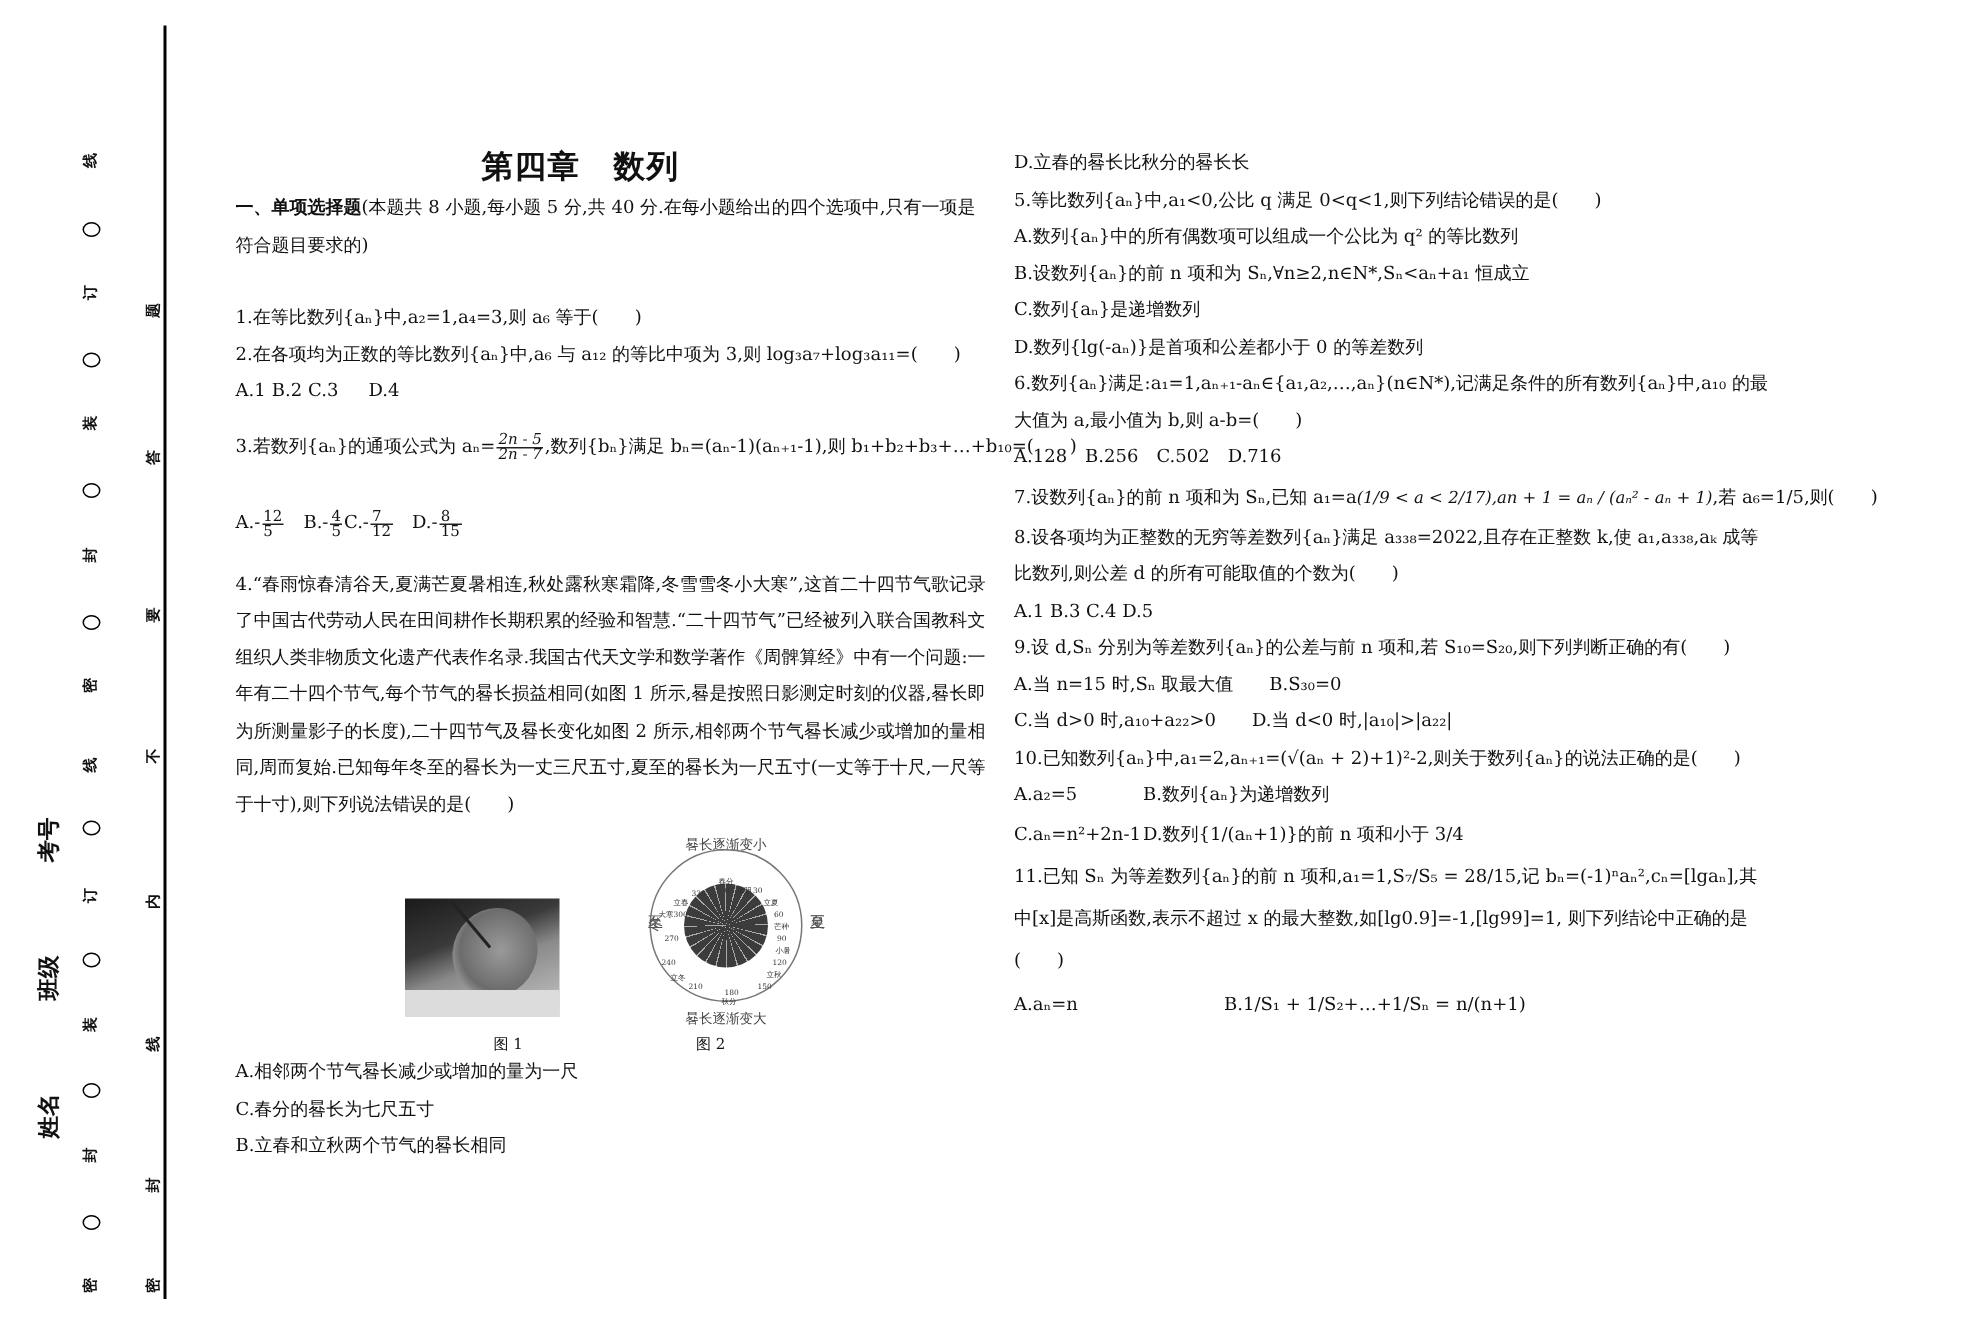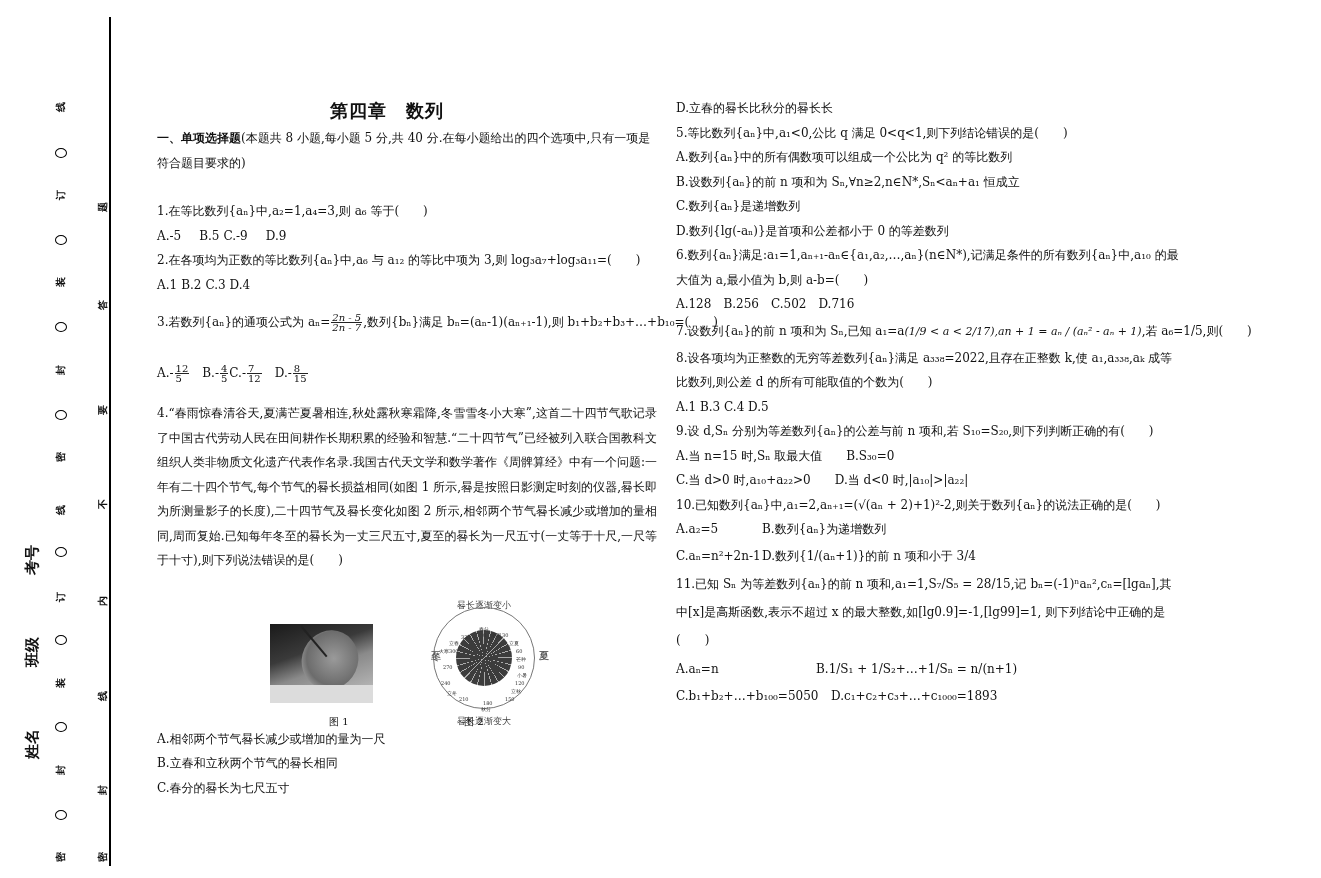--- a/index.html
+++ b/index.html
@@ -7,36 +7,36 @@
          font-family:"DejaVu Serif","Liberation Serif",serif; color:#111; }
   .margin-line { position:absolute; left:109px; top:17px; width:1.5px; height:849px; background:#000; }
   .vchar { position:absolute; font-size:10px; font-weight:bold; transform:rotate(-90deg);
            width:14px; height:14px; line-height:14px; text-align:center; font-family:"DejaVu Sans",sans-serif; }
   .vcircle { position:absolute; width:10px; height:8px; border:1.5px solid #000; border-radius:50%; }
   .vlabel { position:absolute; font-size:15px; font-weight:bold; transform:rotate(-90deg);
             width:40px; height:18px; line-height:18px; text-align:center; font-family:"DejaVu Sans",sans-serif; }
   .col { position:absolute; top:96px; width:500px; font-size:12px; line-height:24.5px; }
   .col-left { left:157px; }
   .col-right { left:676px; width:505px; }
-  .title { text-align:center; font-size:18px; font-weight:bold; line-height:30px; letter-spacing:1px; margin-left:-40px; }
+  .title { text-align:center; font-size:21px; font-weight:bold; line-height:30px; letter-spacing:1px; margin-left:-40px; }
   .subtitle { text-align:center; font-size:10px; line-height:16px; margin-left:-40px; margin-bottom:2px; }
   .line { white-space:nowrap; }
   .wrap { white-space:normal; }
   .sec-head { font-weight:bold; }
   .gap { height:24px; }
   .opts span { display:inline-block; margin-right:18px; }
   .figs { position:relative; height:150px; margin-top:4px; }
   .fig1 { position:absolute; left:113px; top:47px; width:103px; height:79px;
           background:linear-gradient(160deg,#1a1a1a 0%,#3a3a3a 35%,#8a8a8a 55%,#c8c8c8 100%); overflow:hidden; }
   .fig1 .dial { position:absolute; left:32px; top:6px; width:56px; height:60px; border-radius:50%;
                 background:radial-gradient(circle at 55% 45%,#9a9a9a,#6c6c6c 60%,#d0d0d0 100%);
                 transform:rotate(25deg); }
   .fig1 .base { position:absolute; left:0; bottom:0; width:103px; height:18px; background:#dcdcdc; }
   .fig1 .gnomon { position:absolute; left:30px; top:2px; width:2px; height:40px; background:#222; transform:rotate(-40deg); transform-origin:top; }
-  .fig2 { position:absolute; left:268px; top:16px; width:118px; height:128px;text-decoration:underline; }
+  .fig2 { position:absolute; left:268px; top:0px; width:118px; height:128px;text-decoration:underline; }
   .fig2 .ring { position:absolute; left:8px; top:14px; width:100px; height:100px; border:1.2px solid #777; border-radius:50%; }
   .fig2 .disk { position:absolute; left:31px; top:37px; width:56px; height:56px; border-radius:50%;
                 background:repeating-conic-gradient(#3c3c3c 0deg 13deg,#aaaaaa 13deg 15deg); }
   .fig2 .cap { position:absolute; left:0; width:118px; text-align:center; font-size:9px; color:#444; }
   .fig2 .side { position:absolute; font-size:10px; color:#555; writing-mode:vertical-rl; }
   .fig2 .tick { position:absolute; font-size:5px; color:#333; }
   .figcap { position:absolute; top:133px; font-size:10px; }
   .frac { display:inline-block; vertical-align:middle; text-align:left; font-size:10px; line-height:9px; margin:16px 1px; }
   .frac .n { display:block; border-bottom:1px solid #222; padding:0 1px; }
   .frac .d { display:block; padding:0 1px; }
@@ -82,27 +82,24 @@
 </div>
 
 <div class="col col-left">
   <div class="title">第四章　数列</div>
   <div class="wrap">
     <span class="sec-head">一、单项选择题</span><span>(本题共 8 小题,每小题 5 分,共 40 分.在每小题给出的四个选项中,只有一项是符合题目要求的)</span>
   </div>
   <div class="gap"></div>
 
   <div class="line">1.在等比数列{aₙ}中,a₂=1,a₄=3,则 a₆ 等于(　　)</div>
-  <div class="line opts">
-    <span>A.-5</span><span style="margin-right:4px">B.5</span><span>C.-9</span><span>D.9</span>
-  </div>
 
   <div class="line">2.在各项均为正数的等比数列{aₙ}中,a₆ 与 a₁₂ 的等比中项为 3,则 log₃a₇+log₃a₁₁=(　　)</div>
   <div class="line opts">
-    <span style="margin-right:4px">A.1</span><span style="margin-right:4px">B.2</span><span style="margin-right:4px">C.3</span><span>D.4</span>
+    <span style="margin-right:4px">A.1</span><span style="margin-right:4px">B.2</span><span style="margin-right:20px">C.3</span><span>D.4</span>
   </div>
 
   <div class="line">
     <span>3.若数列{aₙ}的通项公式为 aₙ=</span><span class="frac"><span class="n ital">2n - 5</span><span class="d ital">2n - 7</span></span><span>,数列{bₙ}满足 bₙ=(aₙ-1)(aₙ₊₁-1),则 b₁+b₂+b₃+…+b₁₀=(　　)</span>
   </div>
   <div class="line" style="line-height:26px">
     <span style="margin-right:12px"><span>A.-</span><span class="frac"><span class="n">12</span><span class="d">5</span></span></span><span><span>B.-</span><span class="frac"><span class="n">4</span><span class="d">5</span></span></span><span style="margin-right:12px"><span>C.-</span><span class="frac"><span class="n">7</span><span class="d">12</span></span></span><span><span>D.-</span><span class="frac"><span class="n">8</span><span class="d">15</span></span></span>
   </div>
 
   <div class="wrap" style="margin-top:2px;text-align:justify">4.“春雨惊春清谷天,夏满芒夏暑相连,秋处露秋寒霜降,冬雪雪冬小大寒”,这首二十四节气歌记录了中国古代劳动人民在田间耕作长期积累的经验和智慧.“二十四节气”已经被列入联合国教科文组织人类非物质文化遗产代表作名录.我国古代天文学和数学著作《周髀算经》中有一个问题:一年有二十四个节气,每个节气的晷长损益相同(如图 1 所示,晷是按照日影测定时刻的仪器,晷长即为所测量影子的长度),二十四节气及晷长变化如图 2 所示,相邻两个节气晷长减少或增加的量相同,周而复始.已知每年冬至的晷长为一丈三尺五寸,夏至的晷长为一尺五寸(一丈等于十尺,一尺等于十寸),则下列说法错误的是(　　)</div>
@@ -142,22 +139,22 @@
       <span class="tick" style="left:14px;top:46px">大寒</span>
       <span class="tick" style="left:24px;top:46px">300</span>
       <span class="tick" style="left:24px;top:38px">立春</span>
       <span class="tick" style="left:36px;top:32px">330</span>
       <div class="cap" style="top:116px">晷长逐渐变大</div>
     </div>
     <div class="figcap" style="left:307px">图 2</div>
   </div>
 
   <div class="line">A.相邻两个节气晷长减少或增加的量为一尺</div>
+  <div class="line">C.春分的晷长为七尺五寸</div>
   <div class="line">B.立春和立秋两个节气的晷长相同</div>
-  <div class="line">C.春分的晷长为七尺五寸</div>
 </div>
 
 <div class="col col-right">
   <div class="line">D.立春的晷长比秋分的晷长长</div>
 
   <div class="line">5.等比数列{aₙ}中,a₁&lt;0,公比 q 满足 0&lt;q&lt;1,则下列结论错误的是(　　)</div>
   <div class="line">A.数列{aₙ}中的所有偶数项可以组成一个公比为 q² 的等比数列</div>
   <div class="line">B.设数列{aₙ}的前 n 项和为 Sₙ,∀n≥2,n∈N*,Sₙ&lt;aₙ+a₁ 恒成立</div>
   <div class="line">C.数列{aₙ}是递增数列</div>
   <div class="line">D.数列{lg(-aₙ)}是首项和公差都小于 0 的等差数列</div>
@@ -190,16 +187,13 @@
     <span style="display:inline-block;width:86px">A.a₂=5</span><span>B.数列{aₙ}为递增数列</span>
   </div>
   <div class="line" style="line-height:28px">
     <span style="display:inline-block;width:86px">C.aₙ=n²+2n-1</span><span>D.数列{1/(aₙ+1)}的前 n 项和小于 3/4</span>
   </div>
 
   <div class="wrap" style="line-height:28px">11.已知 Sₙ 为等差数列{aₙ}的前 n 项和,a₁=1,S₇/S₅ = 28/15,记 bₙ=(-1)ⁿaₙ²,cₙ=[lgaₙ],其中[x]是高斯函数,表示不超过 x 的最大整数,如[lg0.9]=-1,[lg99]=1, 则下列结论中正确的是(　　)</div>
   <div class="line" style="line-height:30px">
     <span style="display:inline-block;width:140px">A.aₙ=n</span><span>B.1/S₁ + 1/S₂+…+1/Sₙ = n/(n+1)</span>
   </div>
-  <div class="line">
-    <span style="display:inline-block;width:155px">C.b₁+b₂+…+b₁₀₀=5050</span><span>D.c₁+c₂+c₃+…+c₁₀₀₀=1893</span>
-  </div>
 </div>
 
 </body></html>

